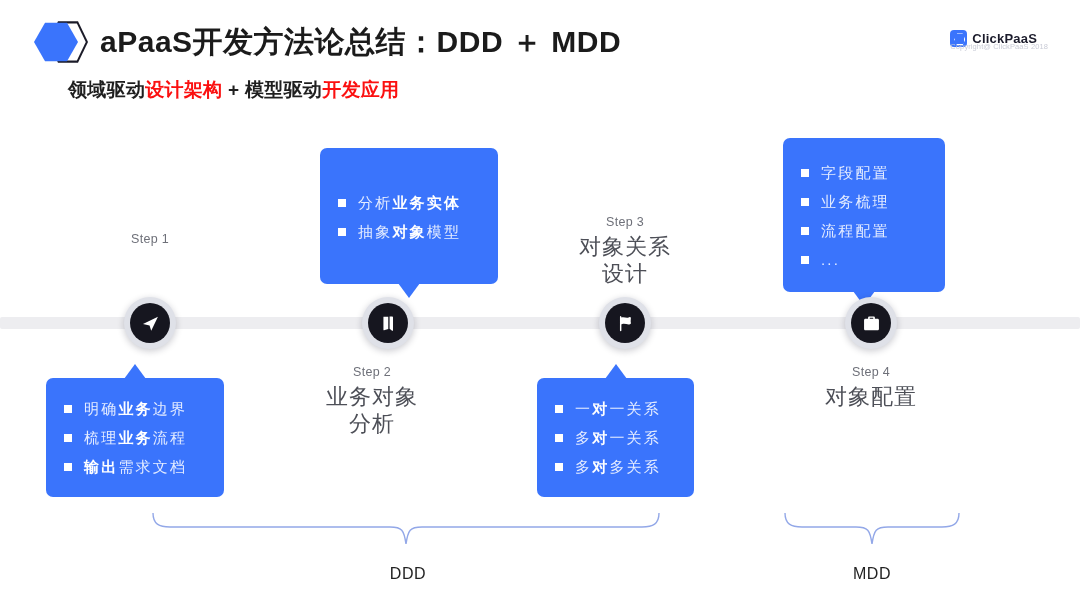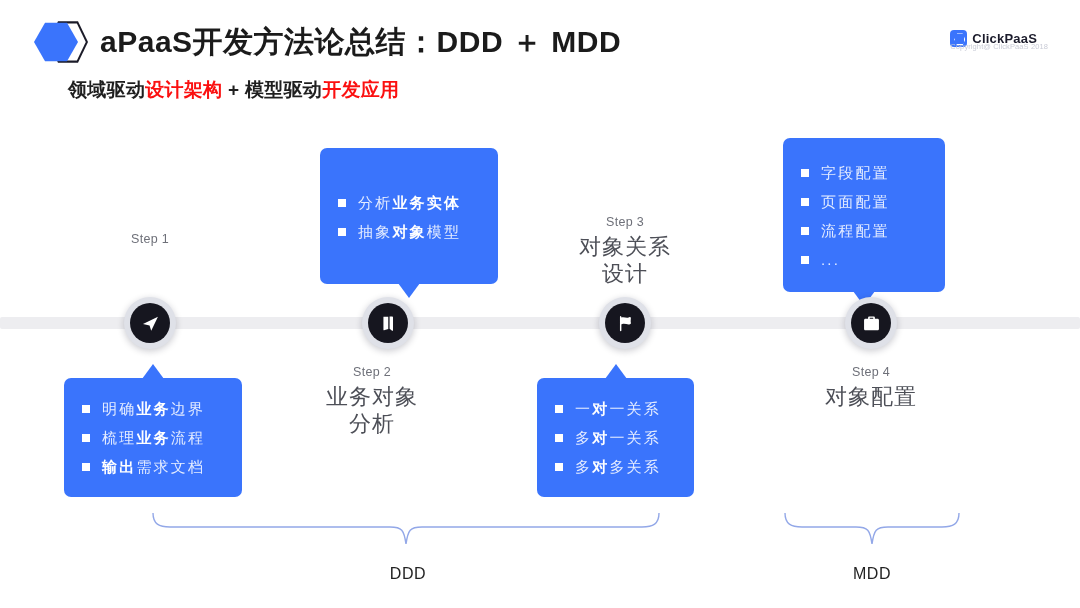--- a/index.html
+++ b/index.html
@@ -149,21 +149,21 @@
     <div class="s-num">Step 1</div>
   </div>
   <div class="node" style="left:124px;">
     <div class="ring"></div>
     <div class="disc">
       <svg viewBox="0 0 24 24">
           <path d="M2.5 12.6 21.4 3.4 12.9 21.3l-2.1-6.9-8.3-1.8z"></path>
         </svg>
     </div>
   </div>
-  <div class="card" style="left:64px; top:378px; width:178px;">
+  <div class="card" style="left:46px; top:378px; width:178px;">
     <div class="tail-up"></div>
     <ul>
       <li>
           <span class="bul"></span>
           <span class="txt"><span>明确</span><b>业务</b><span>边界</span></span>
         </li>
       <li>
           <span class="bul"></span>
           <span class="txt"><span>梳理</span><b>业务</b><span>流程</span></span>
         </li>
@@ -234,21 +234,21 @@
 
   <div class="card" style="left:783px; top:138px; width:162px;">
     <div class="tail-down"></div>
     <ul style="padding-top:4px; padding-bottom:2px;">
       <li>
           <span class="bul"></span>
           <span class="txt">字段配置</span>
         </li>
       <li>
           <span class="bul"></span>
-          <span class="txt">页面配置</span>
+          <span class="txt">业务梳理</span>
         </li>
       <li>
           <span class="bul"></span>
           <span class="txt">流程配置</span>
         </li>
       <li>
           <span class="bul"></span>
           <span class="txt">...</span>
         </li>
     </ul>

